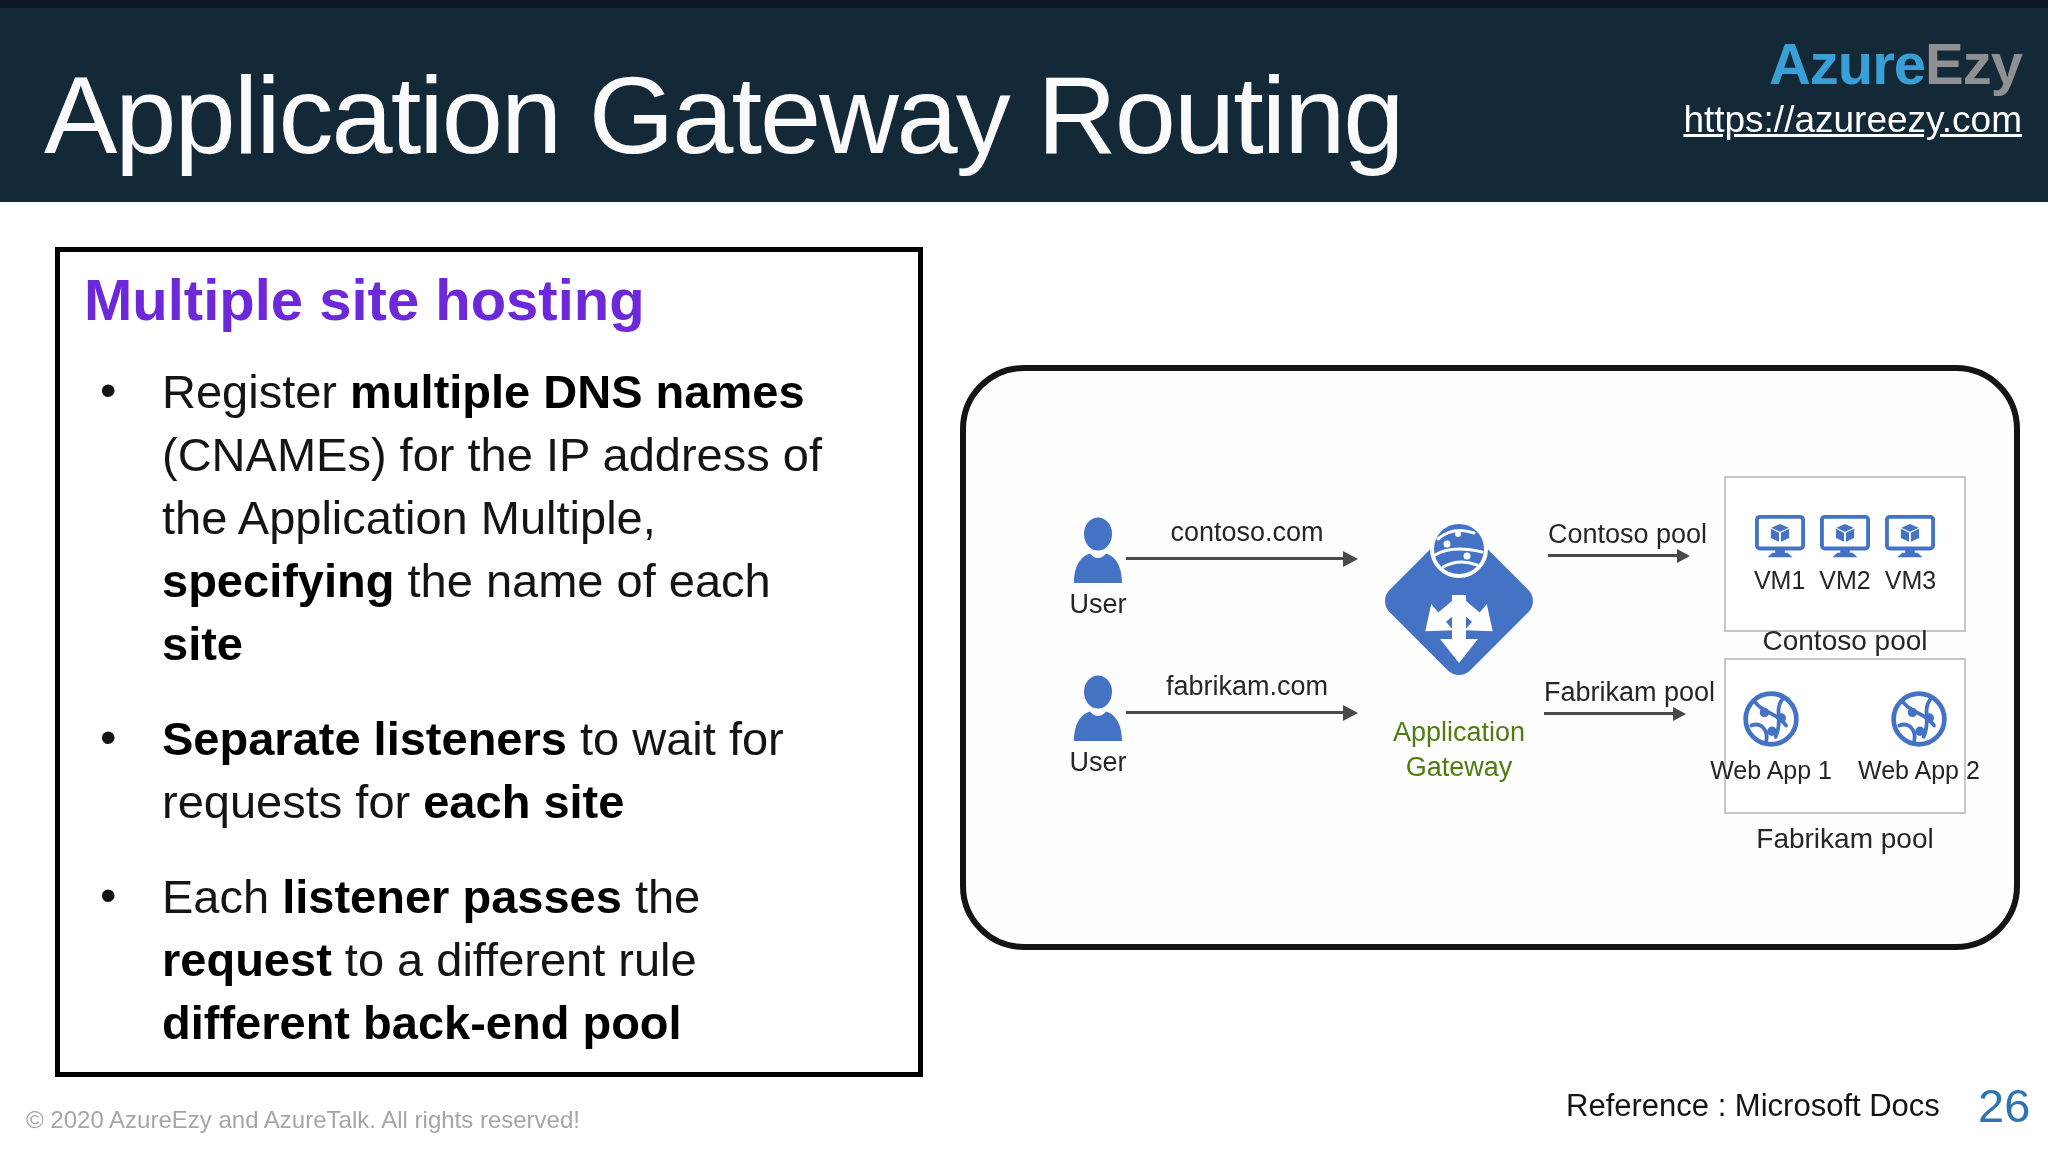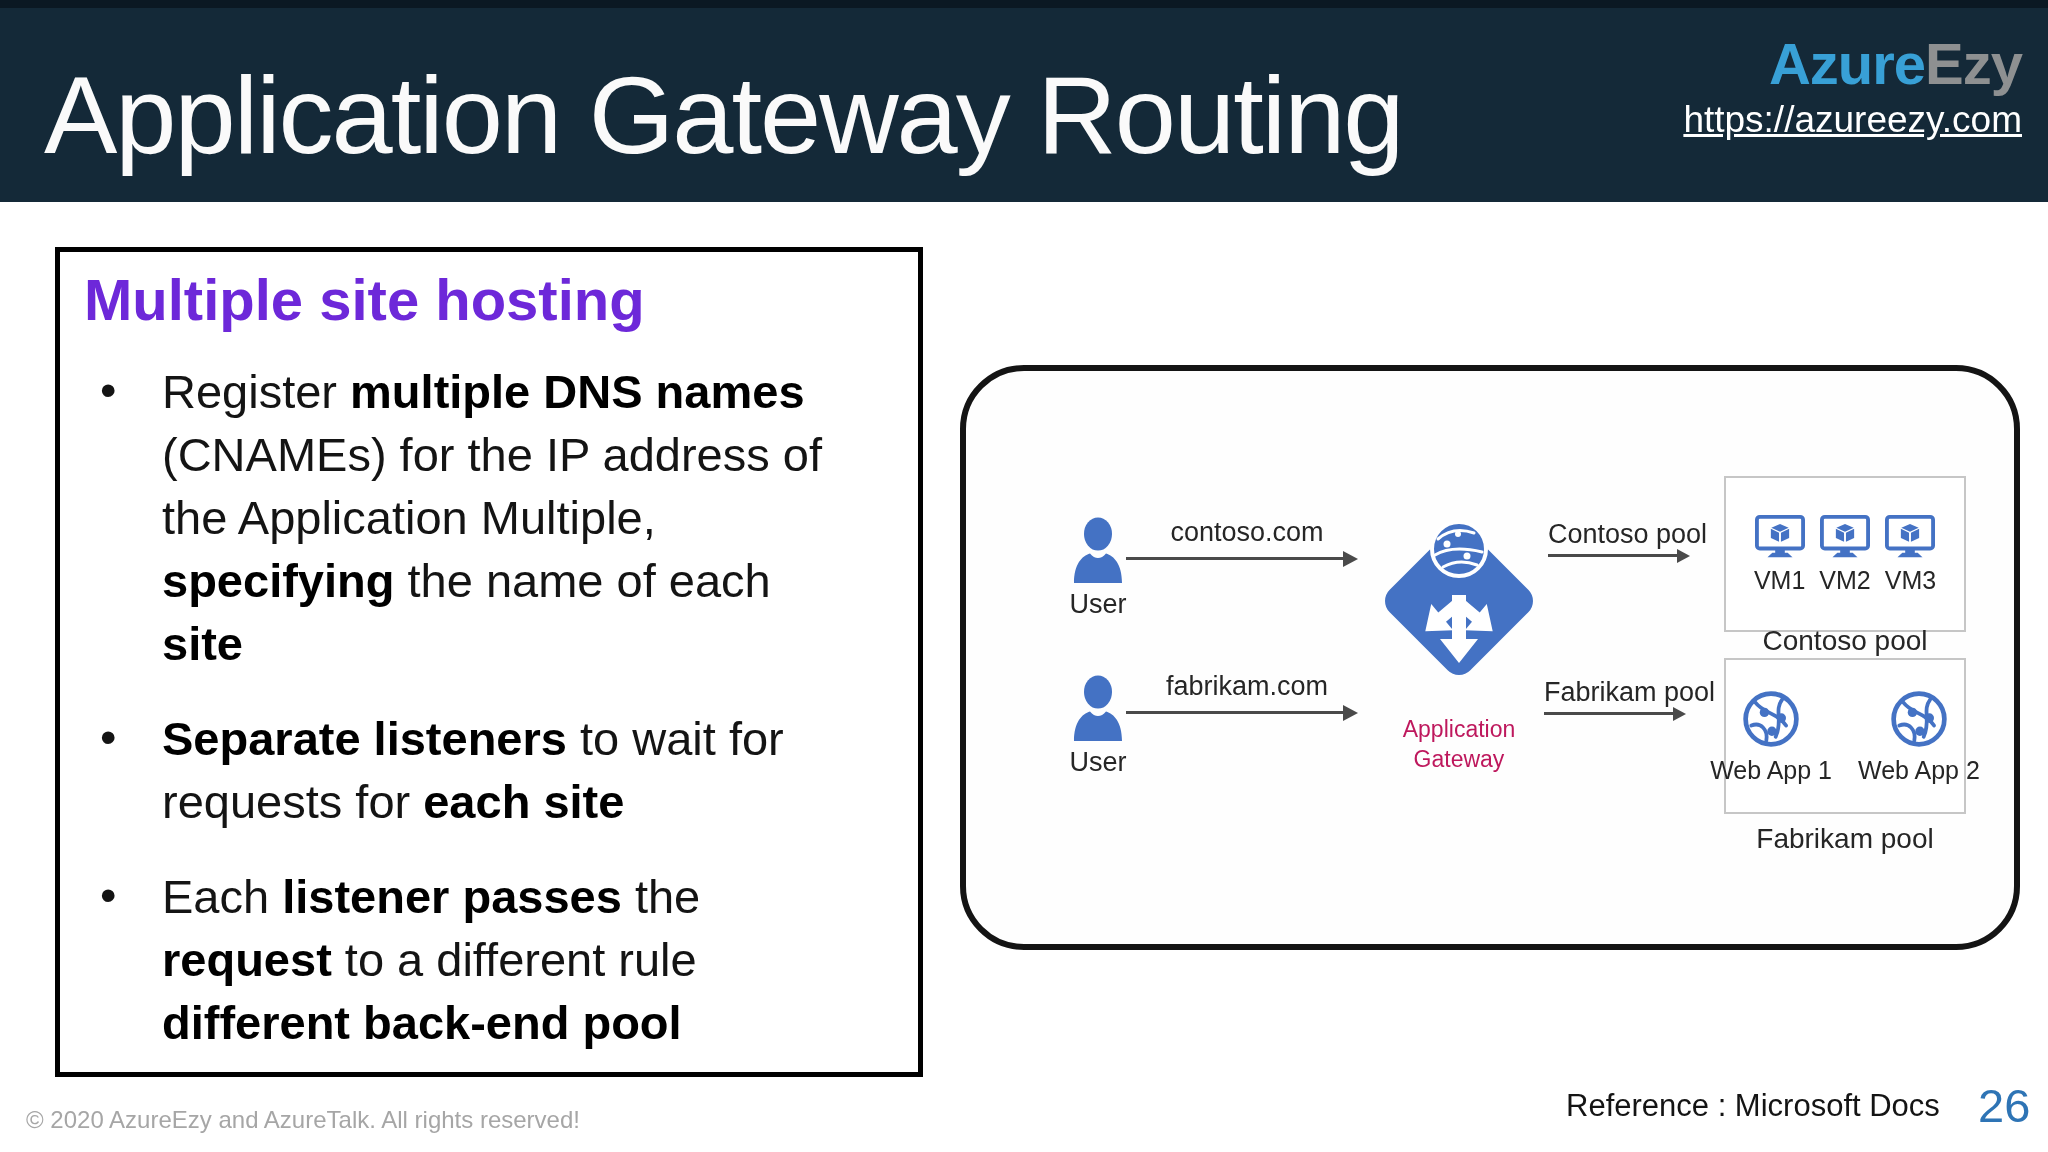--- a/index.html
+++ b/index.html
@@ -47,21 +47,21 @@
     border-left:15px solid #4a4a4a;border-top:8px solid transparent;border-bottom:8px solid transparent;
   }
   .pool-flow{position:absolute;width:150px;}
   .pool-flow .pool-label{font-size:27px;color:#262626;white-space:nowrap;}
   .pool-line{position:relative;display:block;width:138px;margin-top:4px;border-top:3px solid #4a4a4a;height:0;}
   .pool-line::after{
     content:"";position:absolute;right:-4px;top:-8px;width:0;height:0;
     border-left:13px solid #4a4a4a;border-top:7px solid transparent;border-bottom:7px solid transparent;
   }
   .gw-node{width:170px;text-align:center;}
-  .gw-label{position:absolute;left:398px;top:344px;width:190px;font-size:23px;line-height:1.3;color:#be185d;text-align:center;}
+  .gw-label{position:absolute;left:398px;top:344px;width:190px;font-size:27px;line-height:1.3;color:#4d7c0f;text-align:center;}
   .pool-box{
     position:absolute;left:758px;width:242px;height:156px;background:#fff;
     border:2px solid #c6c6c6;box-sizing:border-box;
     display:flex;justify-content:center;align-items:center;gap:14px;
   }
   .pool-box .cell{text-align:center;}
   .pool-box .cell .dgm-label{font-size:25px;margin-top:2px;white-space:nowrap;}
   .pool-caption{position:absolute;left:758px;width:242px;text-align:center;font-size:28px;color:#262626;}
   
   .copyright{position:absolute;left:26px;top:1106px;font-size:24px;color:#a6a6a6;}

